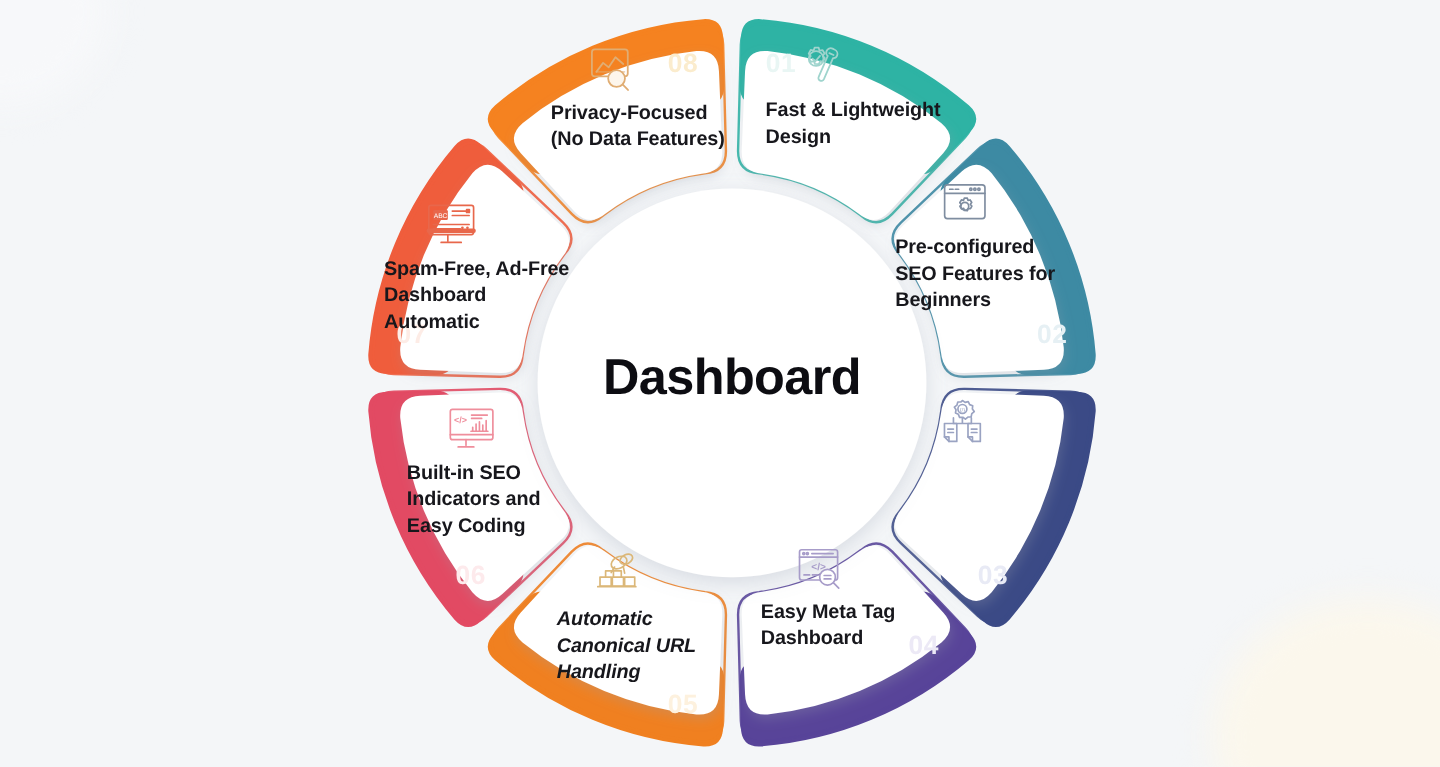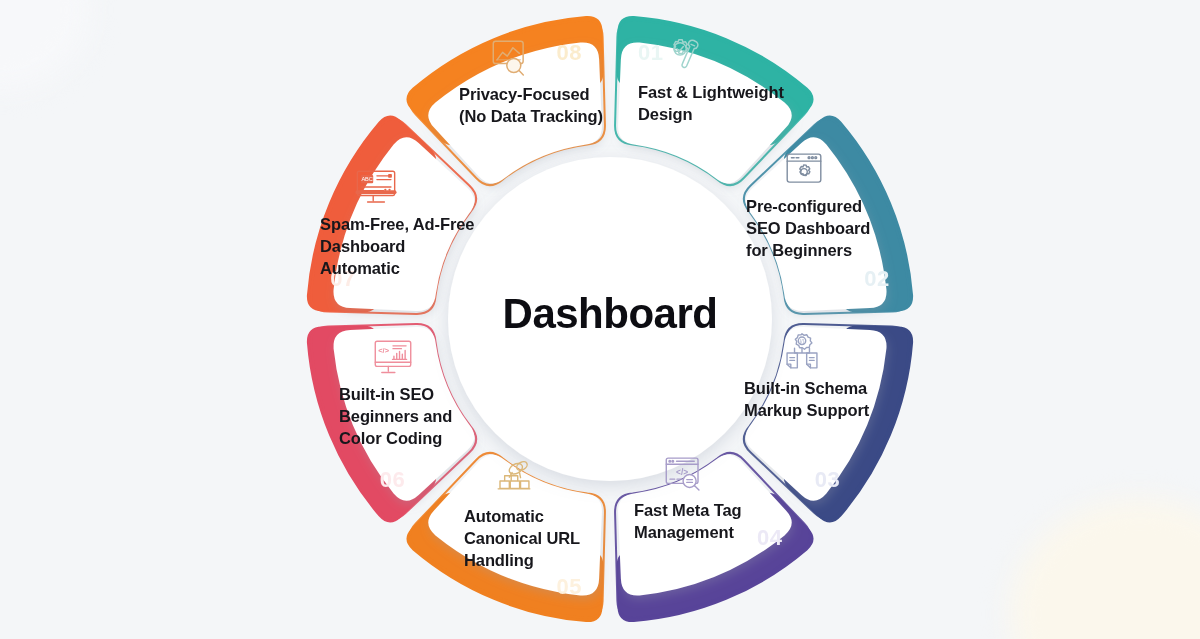--- a/index.html
+++ b/index.html
@@ -194,86 +194,85 @@
           <rect x="12" y="6" width="36" height="30" rx="2.5"></rect>
           <path d="M12 13.5h36"></path>
           <path d="M16.5 9.8h3M21.5 9.8h3"></path>
           <circle cx="39" cy="9.8" r="1"></circle>
             <circle cx="42.6" cy="9.8" r="1"></circle>
             <circle cx="35.4" cy="9.8" r="1"></circle>
           <path d="M27 19.3l1.9.4.7-2 2.7.1.5 2 2-.4 1.4 2.3-1.3 1.6 1.4 1.5-1.2 2.4-2-.2-.8 1.9-2.7-.1-.6-1.9-1.9.5-1.5-2.3 1.3-1.6-1.4-1.6z"></path>
           <circle cx="30" cy="25" r="3.5"></circle>
         </g>
       </svg>
-      <div class="seg-label" style="color: rgb(23, 23, 28);">Pre-configured SEO Dashboard for Beginners</div>
+      <div class="seg-label" style="color: rgb(23, 23, 28);">Pre-configured SEO Features for Beginners</div>
     </div>
 
     <div class="seg-content" id="c03">
       <svg class="seg-icon" viewBox="0 0 60 46">
         <g fill="none" stroke="#9aa3c2" stroke-width="1.5" stroke-linecap="round" stroke-linejoin="round">
           <path d="M30 3.5l2.4 1.6 2.8-.6 1.3 2.6 2.7 1-.3 2.9 1.7 2.3-2.2 1.9-.6 2.8-2.9.2-2.2 1.9-2.3-1.7-2.9.1-1.1-2.7-2.6-1.2.5-2.9-1.5-2.4 2.3-1.7.8-2.8 2.9-.1z"></path>
           <circle cx="30" cy="11" r="4"></circle>
           <text x="30" y="13.3" font-size="5" text-anchor="middle" fill="#9aa3c2" stroke="none" font-family="'Liberation Sans', sans-serif">{/}</text>
           <path d="M22 19v5M38 19v5M22 24h16M30 19v5"></path>
           <path d="M14 24h11v16h-7l-4-4z"></path>
           <path d="M18 40v-4h-4"></path>
           <path d="M35 24h11v16h-7l-4-4z"></path>
           <path d="M39 40v-4h-4"></path>
           <path d="M17 29h5M17 32h5M38 29h5M38 32h5"></path>
         </g>
       </svg>
-      <div class="seg-label" style="color: rgb(23, 23, 28);">Built-in Schema Markup Support</div>
     </div>
 
     <div class="seg-content" id="c04">
       <svg class="seg-icon" viewBox="0 0 60 46">
         <g fill="none" stroke="#a79cc9" stroke-width="1.5" stroke-linecap="round" stroke-linejoin="round">
           <rect x="11" y="6" width="34" height="27" rx="2"></rect>
           <path d="M11 12.5h34"></path>
           <circle cx="14.8" cy="9.4" r="0.9"></circle>
             <circle cx="18" cy="9.4" r="0.9"></circle>
           <path d="M22 9.4h19"></path>
           <text x="28" y="24.5" font-size="9" text-anchor="middle" fill="#a79cc9" stroke="none" font-weight="bold" font-family="'Liberation Sans', sans-serif">&lt;/&gt;</text>
           <path d="M15 28.5h5M22.5 28.5h5M30 28.5h5"></path>
           <circle cx="36" cy="30.5" r="7" fill="#fff"></circle>
           <path d="M33 29h6M33 32h6"></path>
           <path d="M41.4 35.6l4.6 4.6"></path>
         </g>
       </svg>
-      <div class="seg-label" style="color: rgb(23, 23, 28);">Fast Meta Tag Management</div>
+      <div class="seg-label" style="color: rgb(23, 23, 28);">Easy Meta Tag Dashboard</div>
     </div>
 
     <div class="seg-content" id="c05">
       <svg class="seg-icon" viewBox="0 0 60 46">
         <g fill="none" stroke="#dbb778" stroke-width="1.5" stroke-linecap="round" stroke-linejoin="round">
           <ellipse cx="32" cy="11" rx="7.5" ry="5" transform="rotate(-28 32 11)"></ellipse>
           <ellipse cx="38.5" cy="8" rx="6" ry="4" transform="rotate(-28 38.5 8)"></ellipse>
           <path d="M28 15l-3 5M36 15.5l1 5"></path>
           <rect x="15" y="24" width="10" height="8"></rect>
           <rect x="26" y="24" width="10" height="8"></rect>
           <rect x="37" y="24" width="9" height="8"></rect>
           <path d="M13 32.5h34"></path>
           <path d="M20 18.5h14M20 18.5v5M27 18.5v5M34 18.5v5"></path>
         </g>
       </svg>
-      <div class="seg-label" style="color: rgb(23, 23, 28);">Automatic Canonical URL Handling</div>
+      <div class="seg-label" style="color: rgb(23, 23, 28); font-style: italic;">Automatic Canonical URL Handling</div>
     </div>
 
     <div class="seg-content" id="c06">
       <svg class="seg-icon" viewBox="0 0 60 46">
         <g fill="none" stroke="#ef8e9c" stroke-width="1.5" stroke-linecap="round" stroke-linejoin="round">
           <rect x="11" y="5" width="38" height="27" rx="2"></rect>
           <path d="M25 32v5M18 38.5h14M11 27.5h38"></path>
           <text x="20" y="17.5" font-size="8" text-anchor="middle" fill="#ef8e9c" stroke="none" font-weight="bold" font-family="'Liberation Sans', sans-serif">&lt;/&gt;</text>
           <path d="M30 10h14M30 13h9"></path>
           <path d="M31 24v-3M34 24v-6M37 24v-8M40 24v-5M43 24v-9"></path>
           <path d="M29.5 24.5h15"></path>
         </g>
       </svg>
-      <div class="seg-label" style="color: rgb(23, 23, 28);">Built-in SEO Beginners and Color Coding</div>
+      <div class="seg-label" style="color: rgb(23, 23, 28);">Built-in SEO Indicators and Easy Coding</div>
     </div>
 
     <div class="seg-content" id="c07">
       <svg class="seg-icon" viewBox="0 0 60 46">
         <g fill="none" stroke="#e8674b" stroke-width="1.5" stroke-linecap="round" stroke-linejoin="round">
           <rect x="10" y="5" width="40" height="26" rx="2"></rect>
           <rect x="14" y="9" width="13" height="9" rx="1.2" fill="#e8674b" stroke="none"></rect>
           <text x="20.5" y="16" font-size="6" text-anchor="middle" fill="#fff" stroke="none" font-family="'Liberation Sans', sans-serif">ABC</text>
           <path d="M31 10h15M31 14h15M14 22h32M14 26h24"></path>
           <rect x="43" y="8" width="4" height="4" rx="0.8" fill="#e8674b" stroke="none"></rect>
@@ -289,18 +288,18 @@
     <div class="seg-content" id="c08">
       <svg class="seg-icon" viewBox="0 0 60 46">
         <g fill="none" stroke="#e0ad73" stroke-width="1.6" stroke-linecap="round" stroke-linejoin="round">
           <rect x="11" y="5" width="32" height="24" rx="2.5"></rect>
           <path d="M15 25l6-8 5 4 6-9 7 6"></path>
           <path d="M15 25h25" opacity="0.55"></path>
           <circle cx="33" cy="31" r="7.5" fill="#fdf6ec"></circle>
           <path d="M38.6 36.4l4.6 4.8"></path>
         </g>
       </svg>
-      <div class="seg-label" style="color: rgb(23, 23, 28);">Privacy-Focused (No Data Tracking)</div>
+      <div class="seg-label" style="color: rgb(23, 23, 28);">Privacy-Focused (No Data Features)</div>
     </div>
 
     <div id="center-title">Dashboard</div>
   </div>
 </div>
 
 </body></html>

